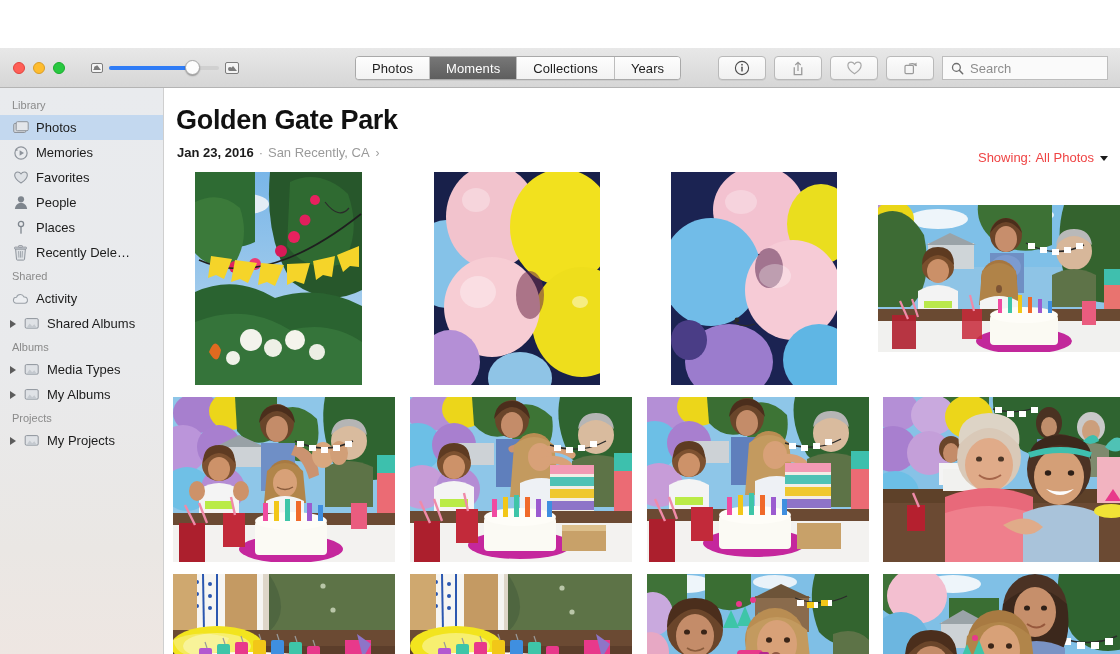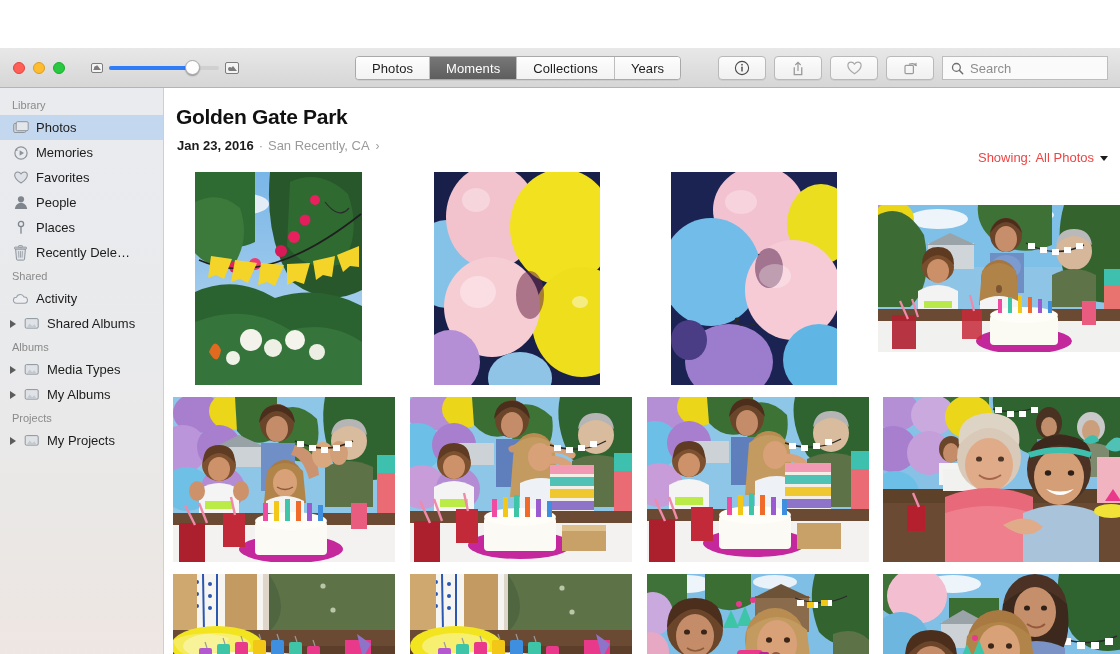--- a/index.html
+++ b/index.html
@@ -180,21 +180,21 @@
   .sb-item.indent { padding-left: 8px; }
 
   
   .content {
     position: absolute; top: 40px; left: 165px;
     width: 955px; height: 614px;
     background: #ffffff;
     overflow: hidden;
   }
   .moment-title {
-    font-size: 21px; font-weight: bold;
+    font-size: 27px; font-weight: bold;
     color: #111;
     padding: 17px 0 0 11px;
     letter-spacing: -0.3px;
   }
   .moment-sub {
     display: flex; align-items: baseline;
     padding: 9px 0 0 12px;
     font-size: 13px;
     position: relative;
   }

